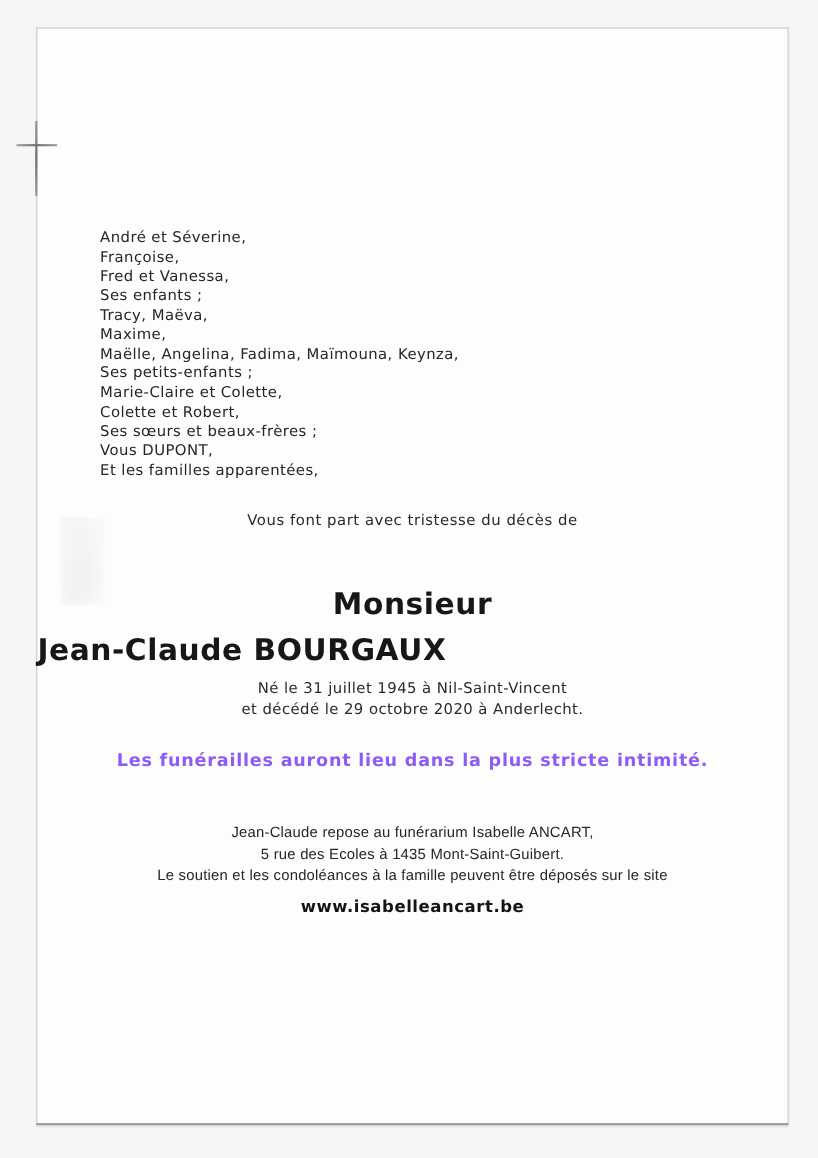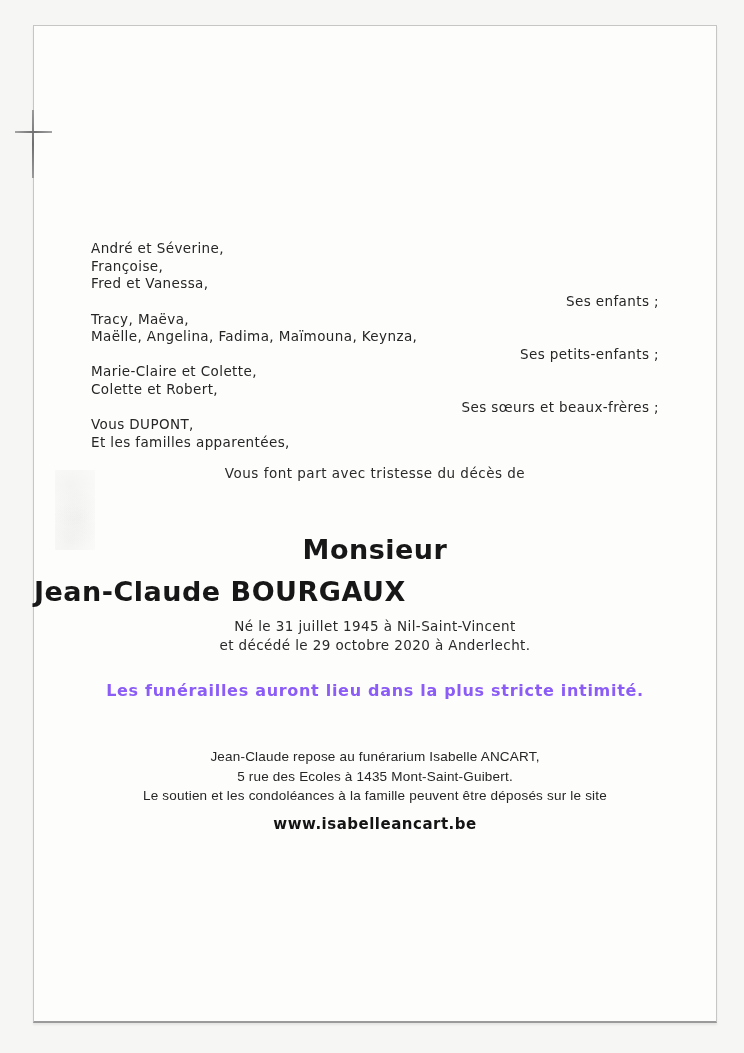--- a/index.html
+++ b/index.html
@@ -60,29 +60,28 @@
   .page-inner { position: relative; width: 100%; height: 100%; color: #1f1f1f; }
 
   .names-list {
     position: absolute;
     left: 57px;
     top: 182px;
     width: 568px;
     font-size: 13.5px;
     letter-spacing: 0.4px;
     color: #262626;
-    margin-top: 32px;
   }
   .names-list .row {
     height: 17.65px;
     line-height: 17.65px;
     white-space: nowrap;
     text-align: left;
   }
-  .names-list .row.right { text-align: right; }
+  .names-list .row.right { }
 
   .intro-line {
     position: absolute;
     left: 0;
     top: 439px;
     width: 100%;
     text-align: center;
     font-size: 13.5px;
     letter-spacing: 0.5px;
     color: #2a2a2a;
@@ -160,20 +159,21 @@
 
 <div class="scan-page">
   <div class="page-inner">
 
     <div class="names-list">
       <div class="row">André et Séverine,</div>
       <div class="row">Françoise,</div>
       <div class="row">Fred et Vanessa,</div>
       <div class="row right">Ses enfants ;</div>
       <div class="row">Tracy, Maëva,</div>
+      <div class="row">Maxime,</div>
       <div class="row">Maëlle, Angelina, Fadima, Maïmouna, Keynza,</div>
       <div class="row right">Ses petits-enfants ;</div>
       <div class="row">Marie-Claire et Colette,</div>
       <div class="row">Colette et Robert,</div>
       <div class="row right">Ses sœurs et beaux-frères ;</div>
       <div class="row">Vous DUPONT,</div>
       <div class="row">Et les familles apparentées,</div>
     </div>
 
     <div class="intro-line">Vous font part avec tristesse du décès de</div>

